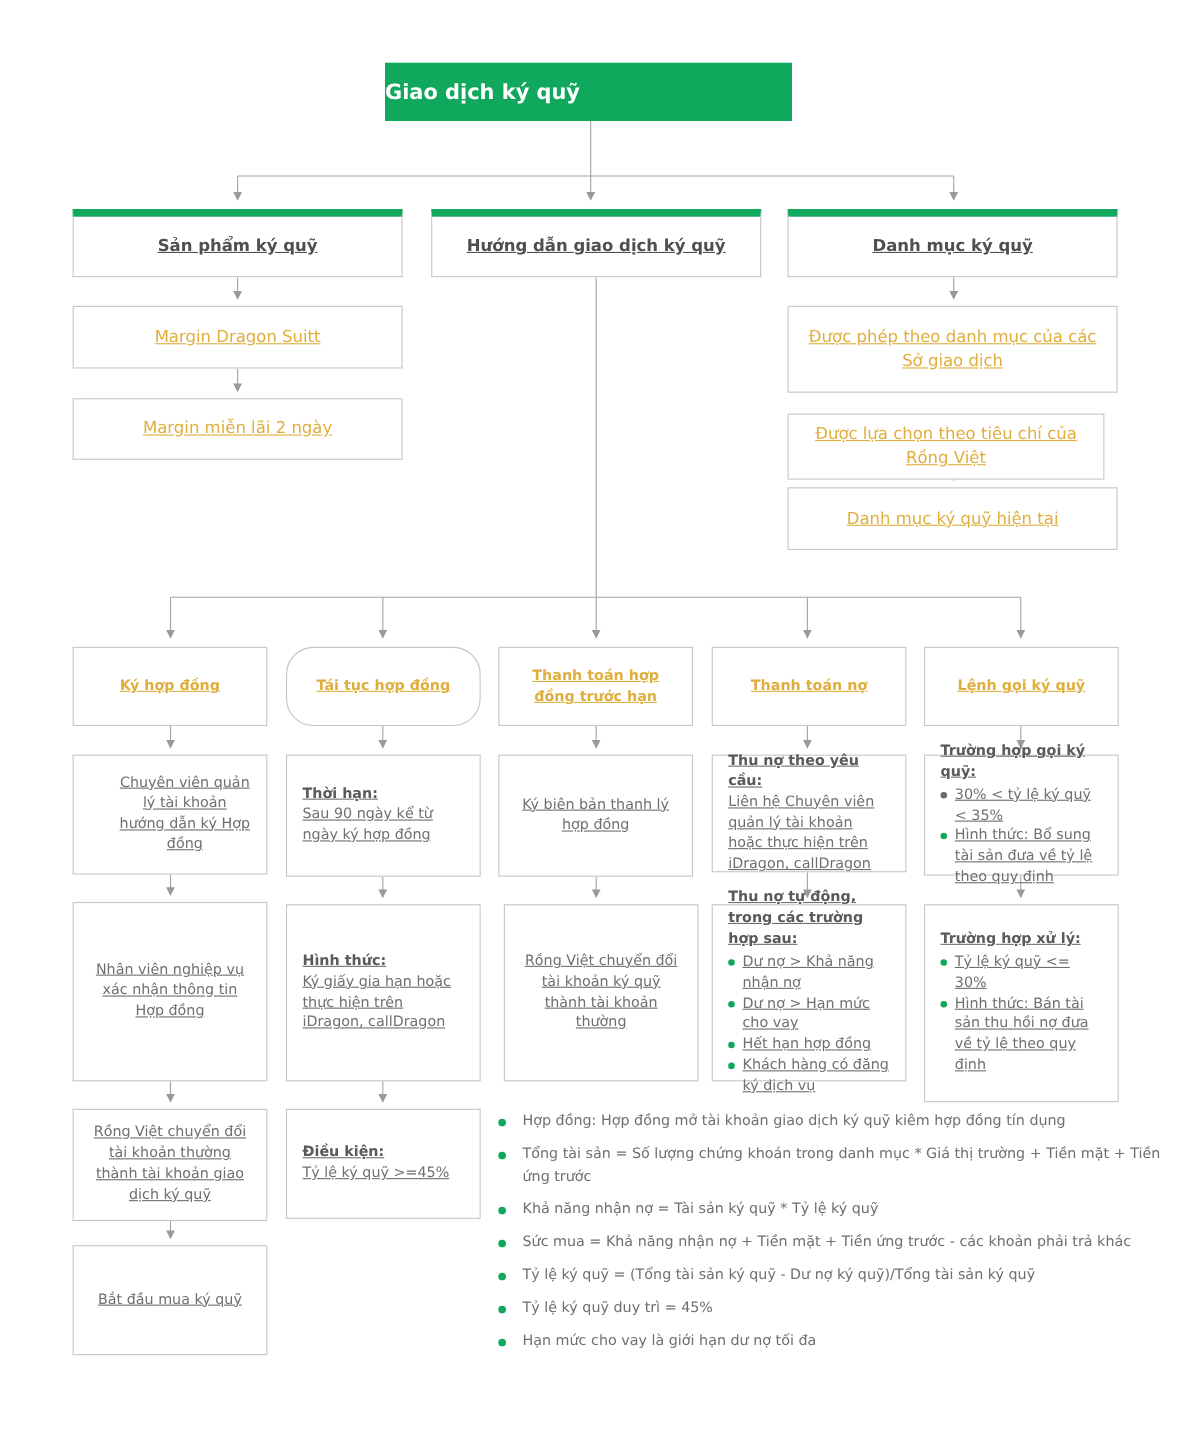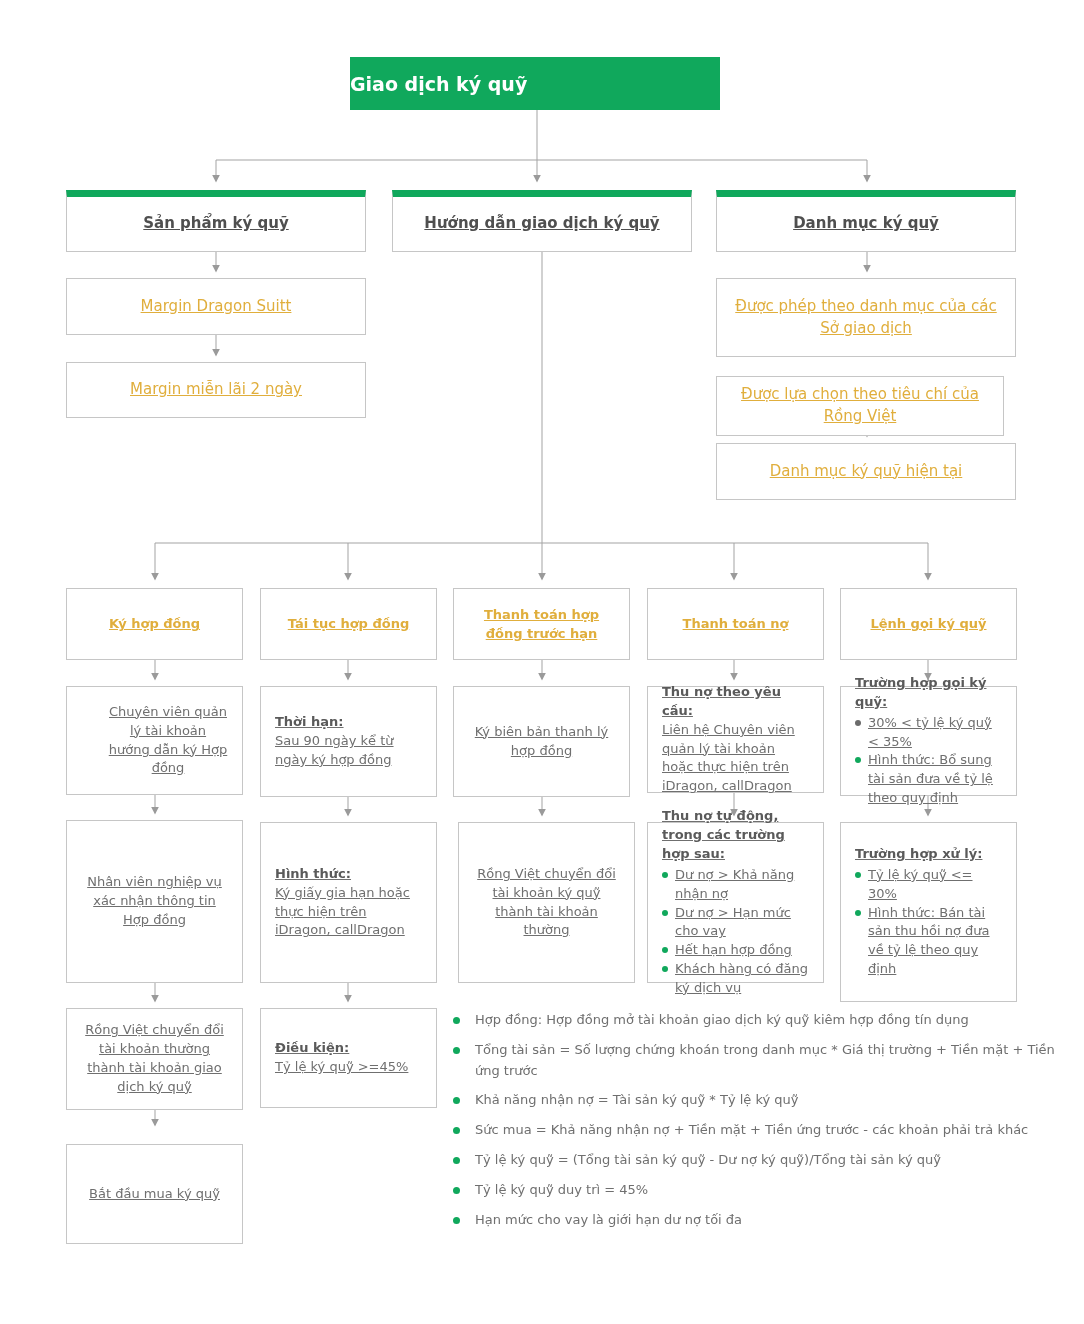--- a/index.html
+++ b/index.html
@@ -122,21 +122,21 @@
   <div class="box gold" style="left:716px;top:360px;width:288px;height:60px;margin-top:16px;">
     <span>Được lựa chọn theo tiêu chí của Rồng Việt</span>
   </div>
   <div class="box gold" style="left:716px;top:443px;width:300px;height:57px;">
     <span>Danh mục ký quỹ hiện tại</span>
   </div>
 
   <div class="box col-hdr" style="left:66px;top:588px;width:177px;height:72px;">
     <span>Ký hợp đồng</span>
   </div>
-  <div class="box col-hdr" style="left:260px;top:588px;width:177px;height:72px;">
+  <div class="box col-hdr" style="left:260px;top:588px;width:177px;height:72px;border-radius:25px;">
     <span>Tái tục hợp đồng</span>
   </div>
   <div class="box col-hdr" style="left:453px;top:588px;width:177px;height:72px;">
     <span>Thanh toán hợp đồng trước hạn</span>
   </div>
   <div class="box col-hdr" style="left:647px;top:588px;width:177px;height:72px;">
     <span>Thanh toán nợ</span>
   </div>
   <div class="box col-hdr" style="left:840px;top:588px;width:177px;height:72px;">
     <span>Lệnh gọi ký quỹ</span>
@@ -144,21 +144,21 @@
 
   <div class="box" style="left:66px;top:686px;width:177px;height:109px;padding-left:41px;">
     <span>Chuyên viên quản lý tài khoản hướng dẫn ký Hợp đồng</span>
   </div>
   <div class="box" style="left:66px;top:820px;width:177px;height:163px;">
     <span>Nhân viên nghiệp vụ xác nhận thông tin Hợp đồng</span>
   </div>
   <div class="box" style="left:66px;top:1008px;width:177px;height:102px;">
     <span>Rồng Việt chuyển đổi tài khoản thường thành tài khoản giao dịch ký quỹ</span>
   </div>
-  <div class="box" style="left:66px;top:1132px;width:177px;height:100px;margin-top:12px;">
+  <div class="box" style="left:66px;top:1132px;width:177px;height:100px;">
     <span>Bắt đầu mua ký quỹ</span>
   </div>
 
   <div class="box left" style="left:260px;top:686px;width:177px;height:111px;">
     <div>
       <span class="lbl">Thời hạn:</span>
       <span>Sau 90 ngày kể từ ngày ký hợp đồng</span>
     </div>
   </div>
   <div class="box left" style="left:260px;top:822px;width:177px;height:161px;">

